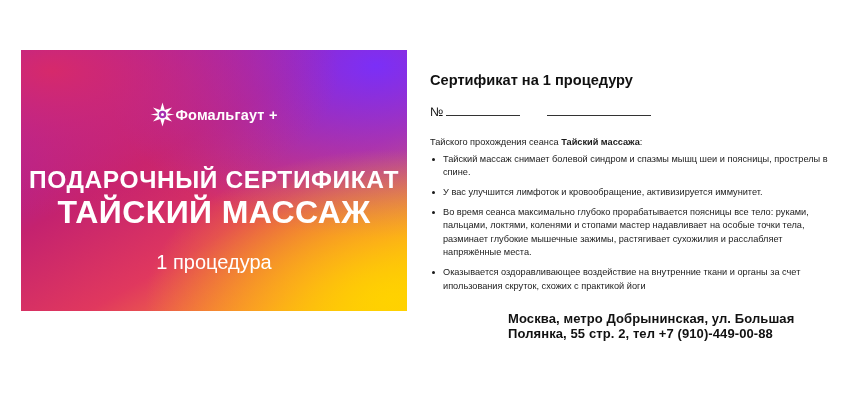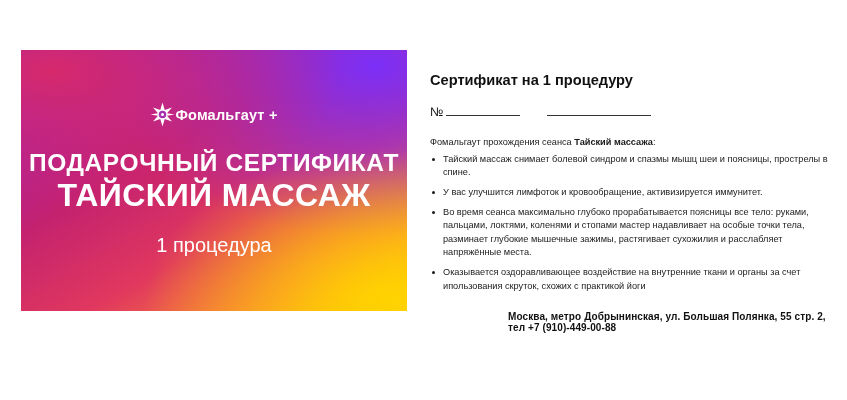--- a/index.html
+++ b/index.html
@@ -40,21 +40,21 @@
     display: flex;
     flex-direction: column;
     align-items: center;
     justify-content: flex-start;
     padding-top: 52px;
     box-sizing: border-box;
   }
   .brand-row {
     display: flex;
     align-items: center;
-    margin-bottom: 22px;
+    margin-bottom: 39px;
   }
   .brand-mark {
     width: 25px;
     height: 25px;
     flex: 0 0 25px;
     display: block;
   }
   .brand-name {
     color: #ffffff;
     font-size: 14.5px;
@@ -145,21 +145,21 @@
     top: 5px;
     width: 3px;
     height: 3px;
     border-radius: 50%;
     background: #1a1a1a;
   }
 
   .footer-addr {
     margin-top: 18px;
     margin-left: 78px;
-    font-size: 10px;
+    font-size: 13px;
     font-weight: bold;
     color: #111111;
     letter-spacing: 0.1px;
   }
 </style>
 </head>
 <body>
 
 <div class="page">
 
@@ -192,21 +192,21 @@
       <span>Сертификат на 1 процедуру</span>
     </div>
 
     <div class="number-row">
       <span class="lbl">№</span>
       <span class="rule rule-a"></span>
       <span class="rule rule-b"></span>
     </div>
 
     <div class="result-line">
-      <span>Фомальгаут прохождения сеанса </span><b>Тайский массажа</b><span>:</span>
+      <span>Тайского прохождения сеанса </span><b>Тайский массажа</b><span>:</span>
     </div>
 
     <ul class="benefits">
       <li>Тайский массаж снимает болевой синдром и спазмы мышц шеи и поясницы, прострелы в спине.</li>
       <li>У вас улучшится лимфоток и кровообращение, активизируется иммунитет.</li>
       <li>Во время сеанса максимально глубоко прорабатывается поясницы все тело: руками, пальцами, локтями, коленями и стопами мастер надавливает на особые точки тела, разминает глубокие мышечные зажимы, растягивает сухожилия и расслабляет напряжённые места.</li>
       <li>Оказывается оздоравливающее воздействие на внутренние ткани и органы за счет ипользования скруток, схожих с практикой йоги</li>
     </ul>
 
     <div class="footer-addr">Москва, метро Добрынинская, ул. Большая Полянка, 55 стр. 2, тел +7 (910)-449-00-88</div>

